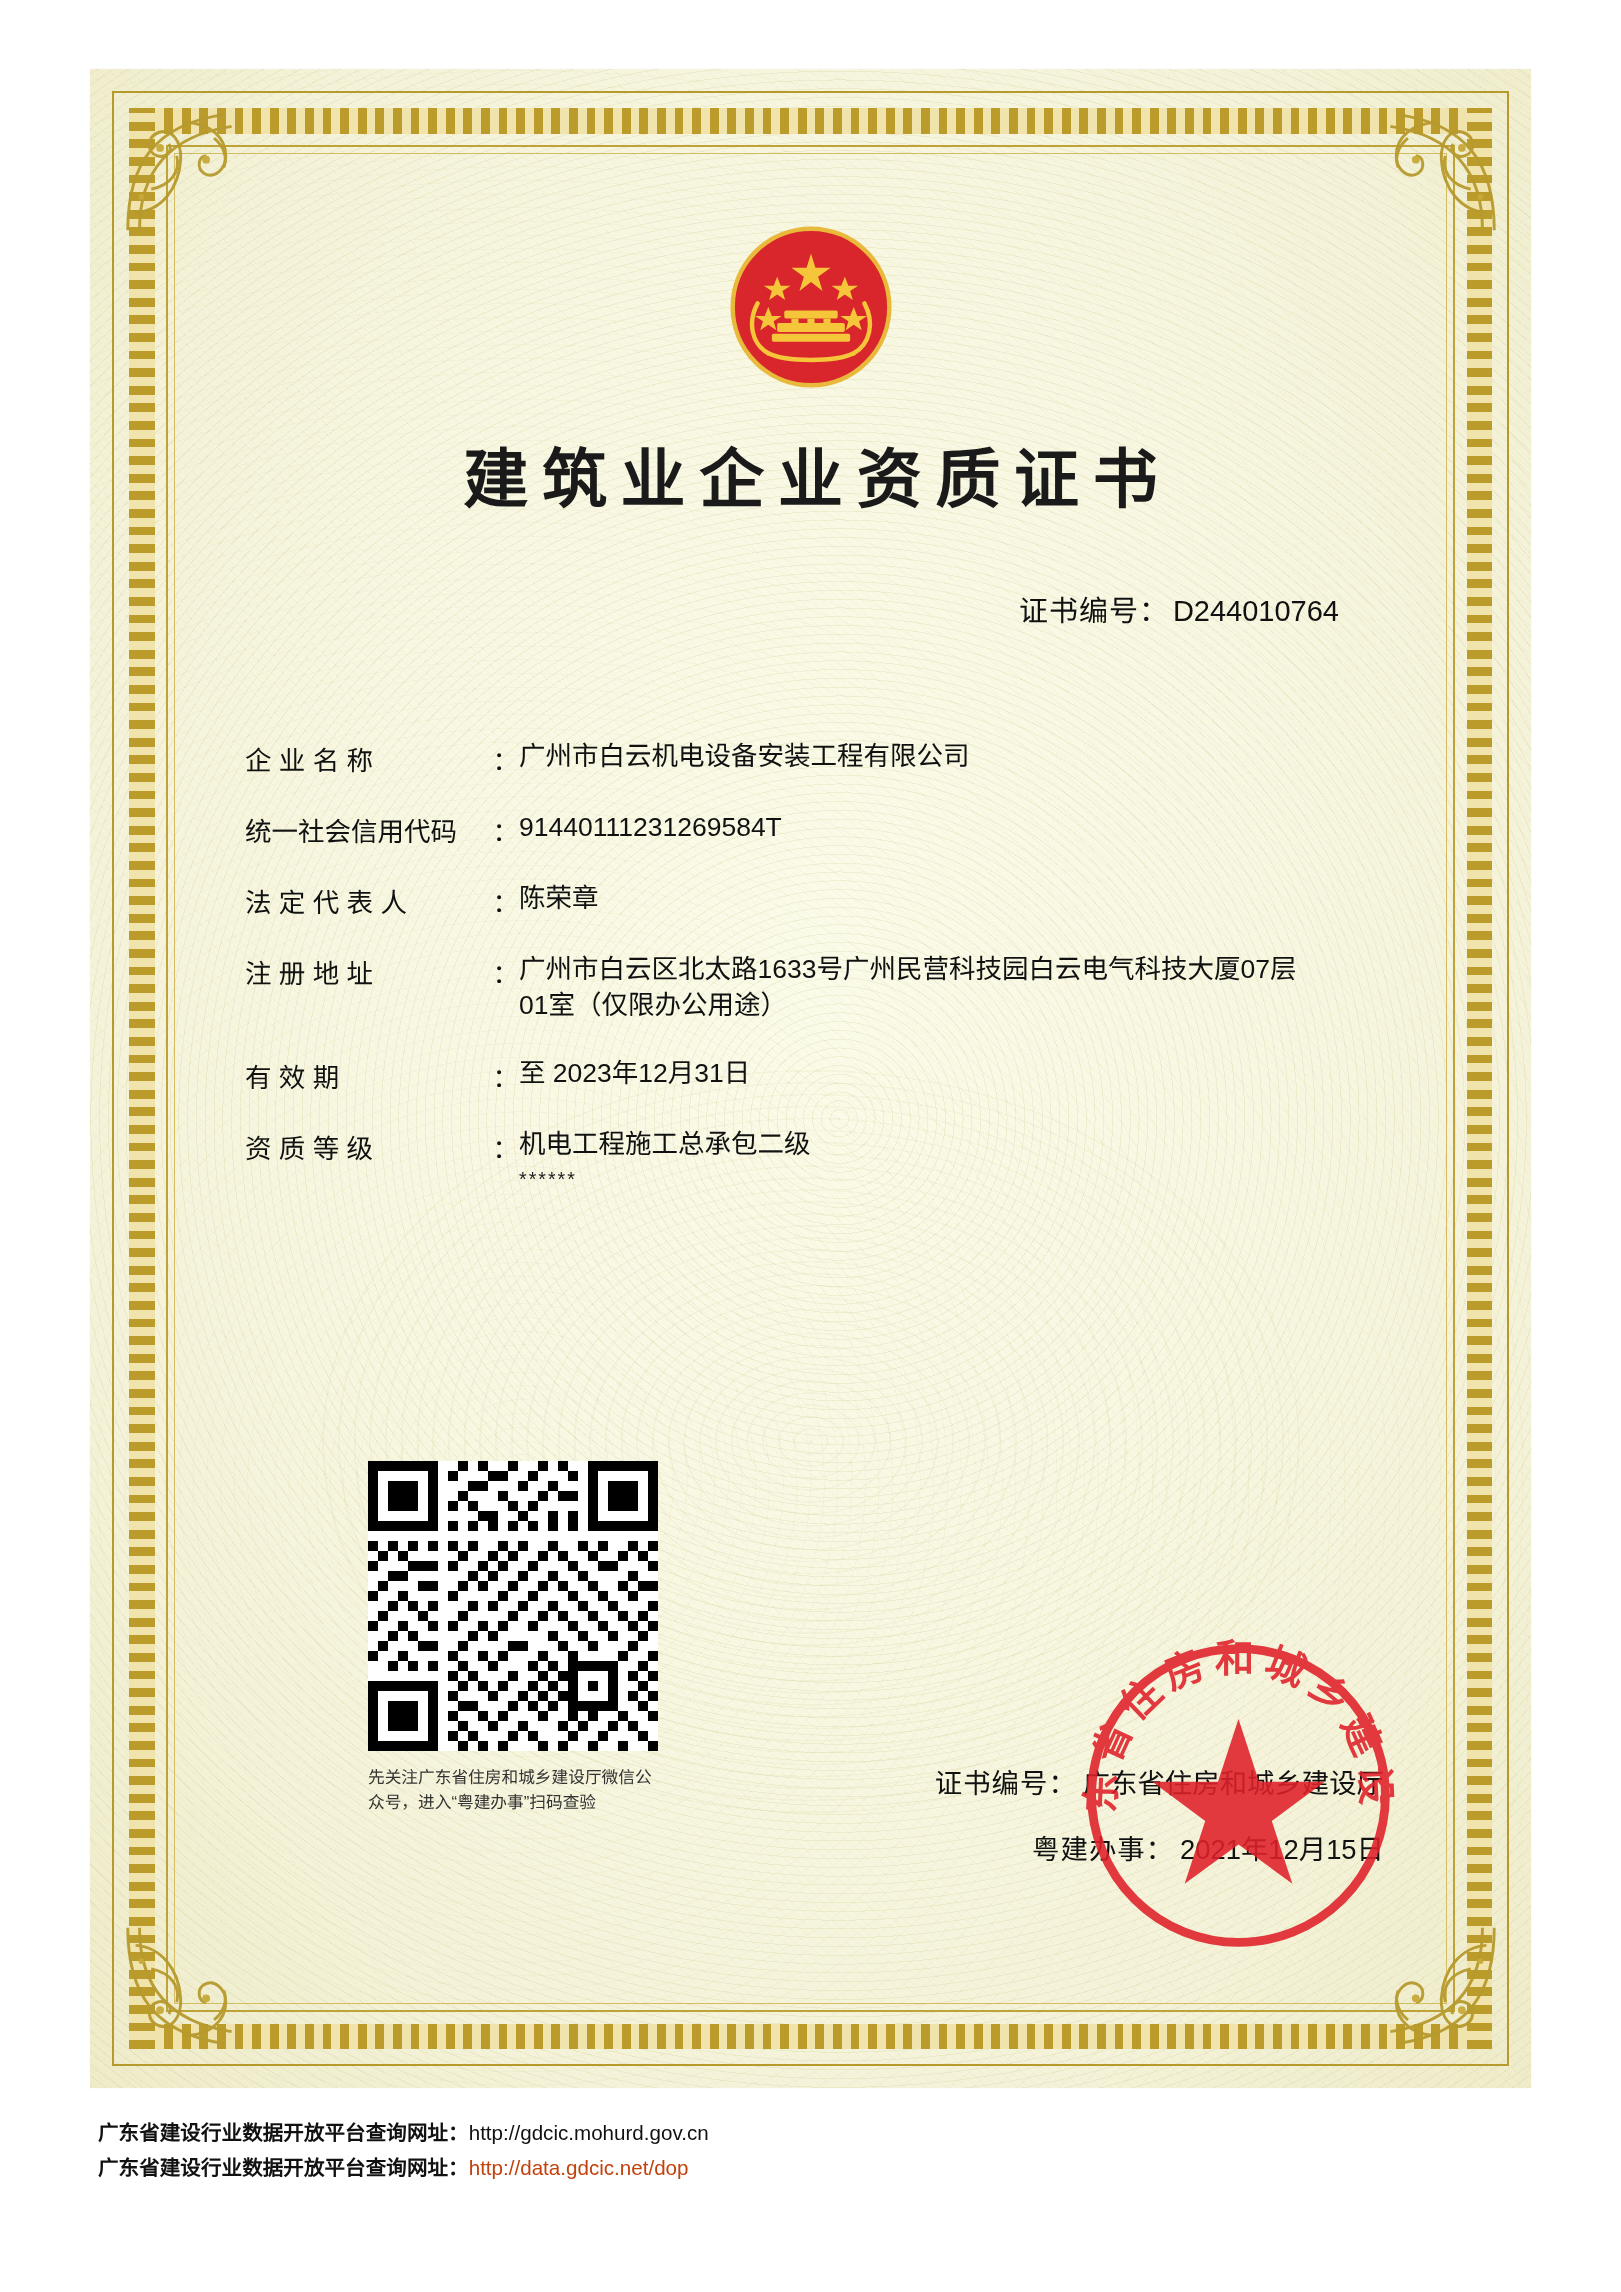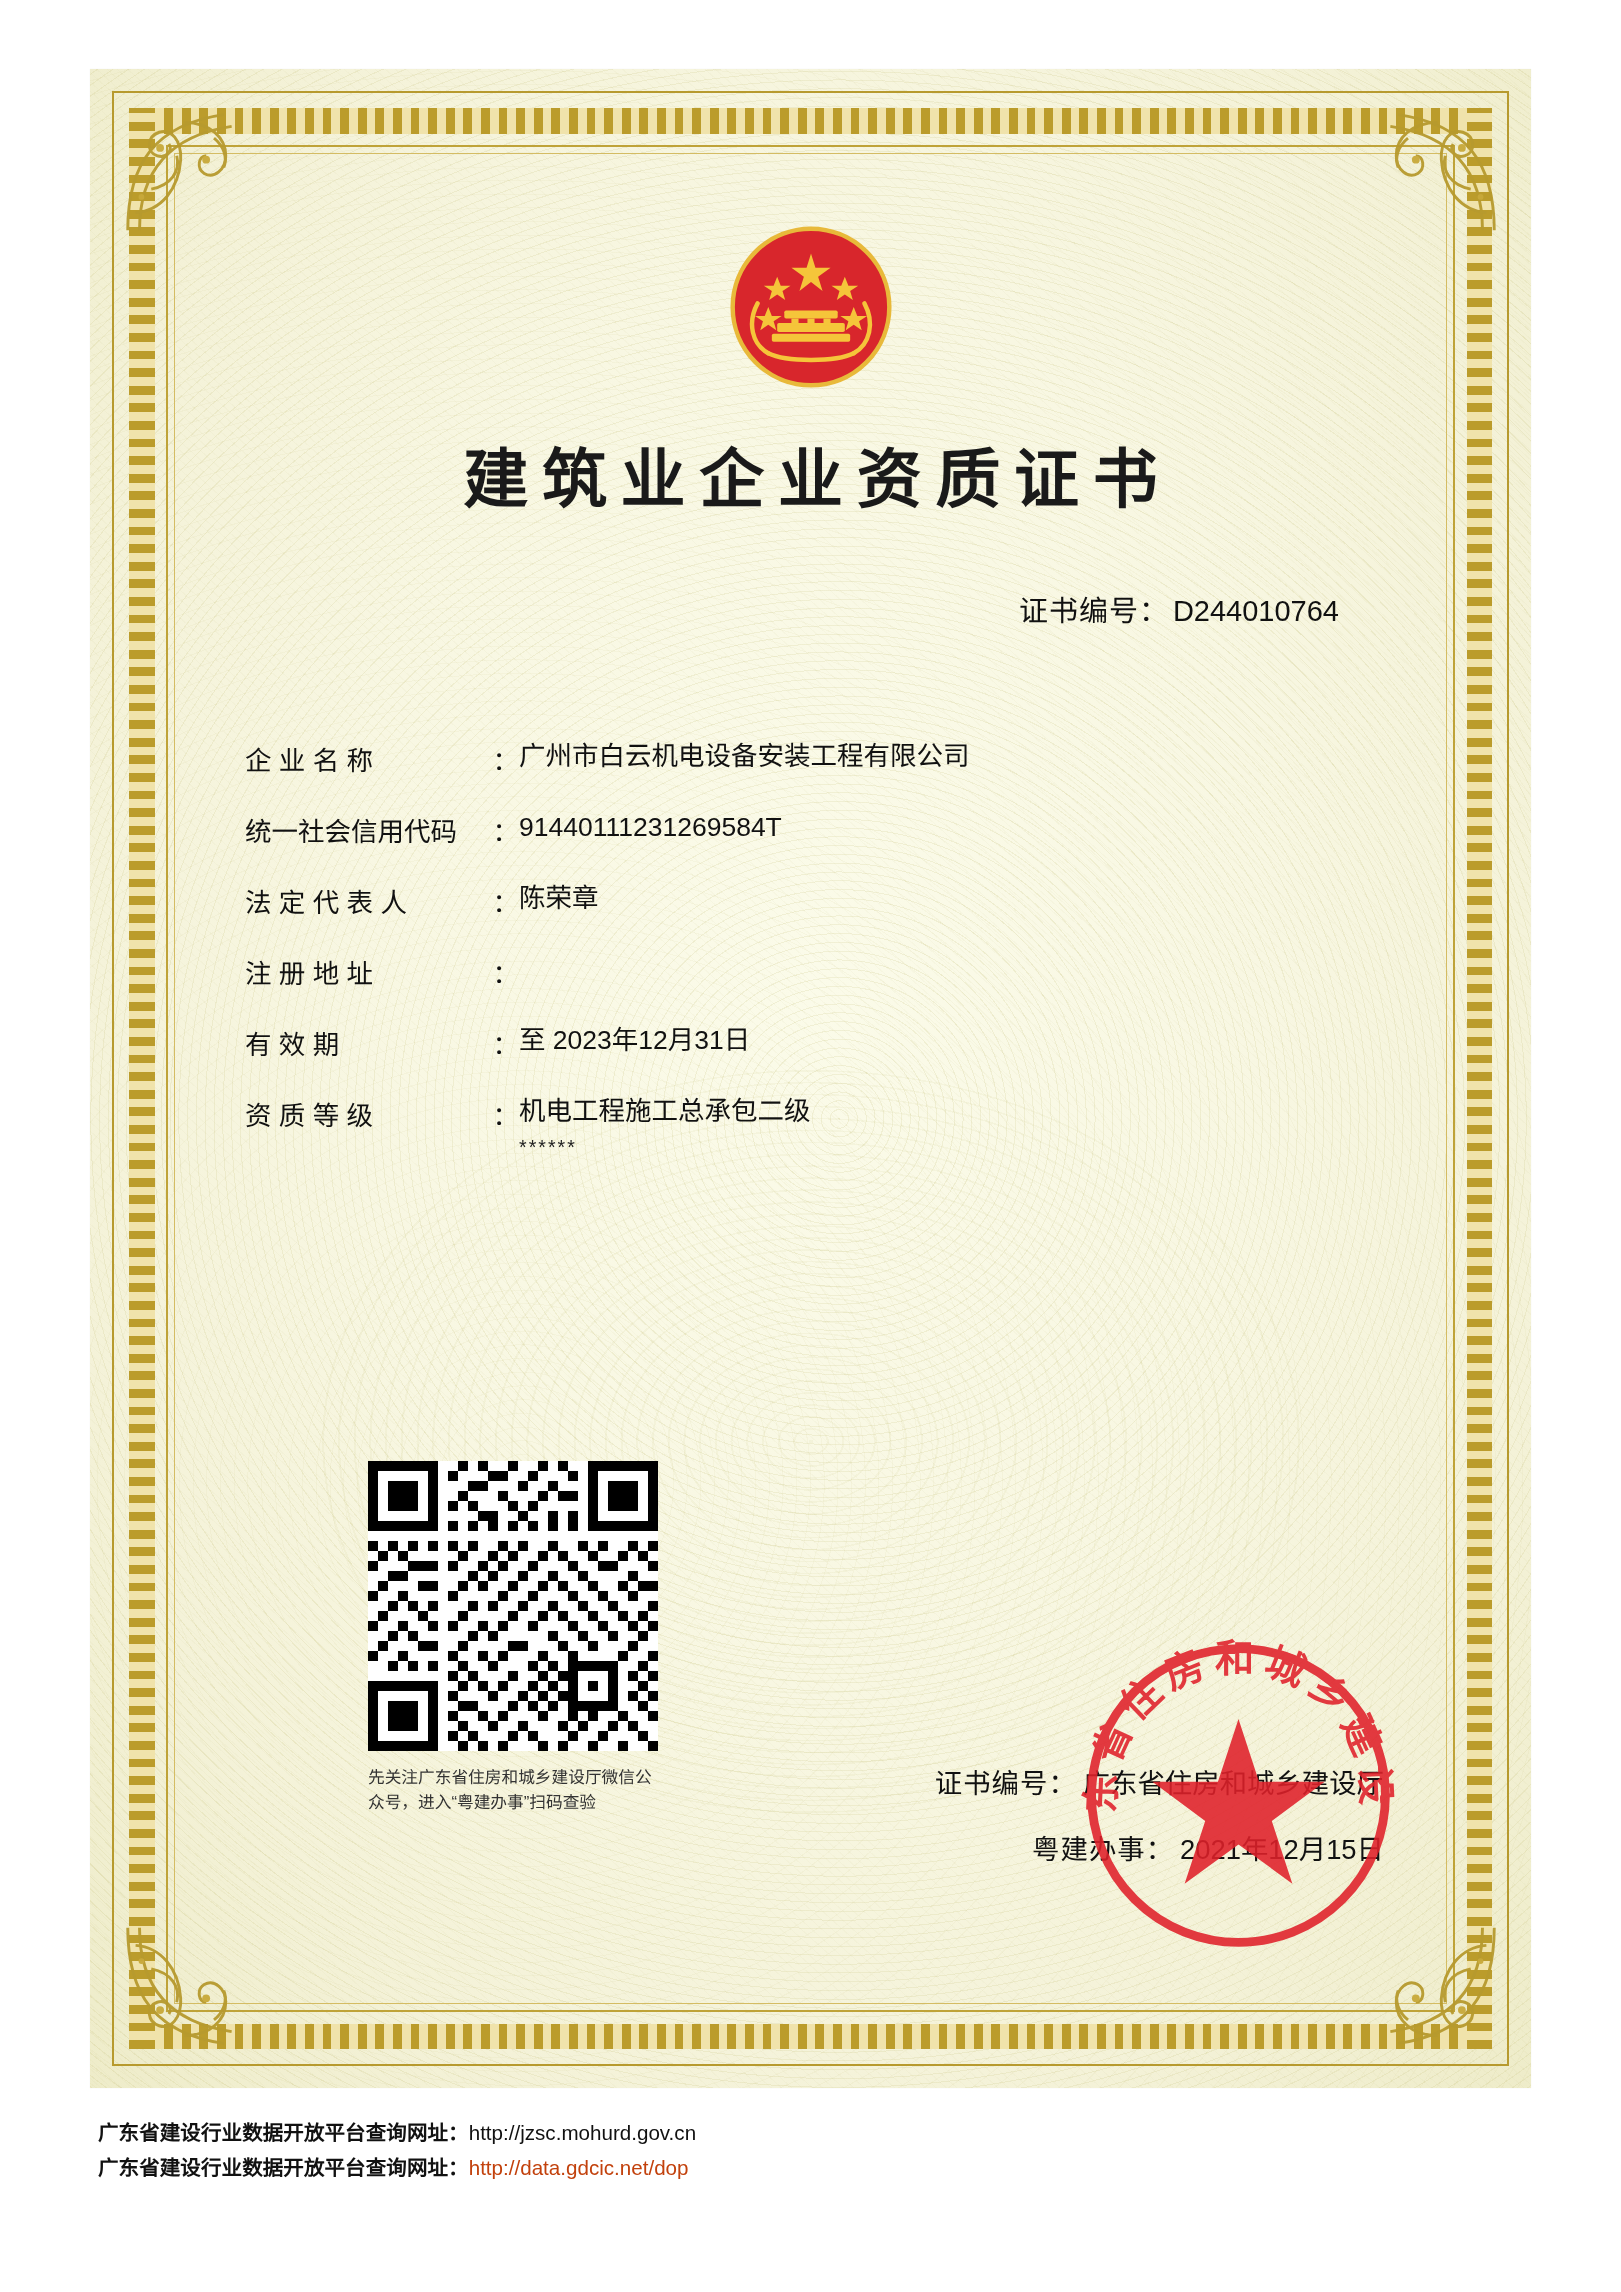--- a/index.html
+++ b/index.html
@@ -379,20 +379,21 @@
           <span class="colon">：</span>
         </div>
         <div class="fvalue">陈荣章</div>
       </div>
 
       <div class="frow">
         <div class="flabel">
           <span class="t">注 册 地 址</span>
           <span class="colon">：</span>
         </div>
+        <div class="fvalue">广州市白云区北太路1633号广州民营科技园白云电气科技大厦07层01室（仅限办公用途）</div>
       </div>
 
       <div class="frow">
         <div class="flabel">
           <span class="t">有 效 期</span>
           <span class="colon">：</span>
         </div>
         <div class="fvalue">至 2023年12月31日</div>
       </div>
 
@@ -700,20 +701,20 @@
       <polygon fill="#e0202a" points="170,92 191,156 258,156 204,196 225,260 170,220 115,260 136,196 82,156 149,156"></polygon>
       <text font-family="DejaVu Sans, sans-serif" font-size="40" fill="#e0202a" font-weight="bold" letter-spacing="8">
         <textPath href="#sealArc" startOffset="50%" text-anchor="middle">广东省住房和城乡建设厅</textPath>
       </text>
     </svg>
 
   </div>
 
   <div class="footer">
     <div class="row">
-      <span class="b">广东省建设行业数据开放平台查询网址：</span><span class="url">http://jzsc.mohurd.gov.cn</span>
+      <span class="b">广东省建设行业数据开放平台查询网址：</span><span class="url">http://gdcic.mohurd.gov.cn</span>
     </div>
     <div class="row">
       <span class="b">广东省建设行业数据开放平台查询网址：</span><span class="url2">http://data.gdcic.net/dop</span>
     </div>
   </div>
 </div>
 
 
 </body></html>

